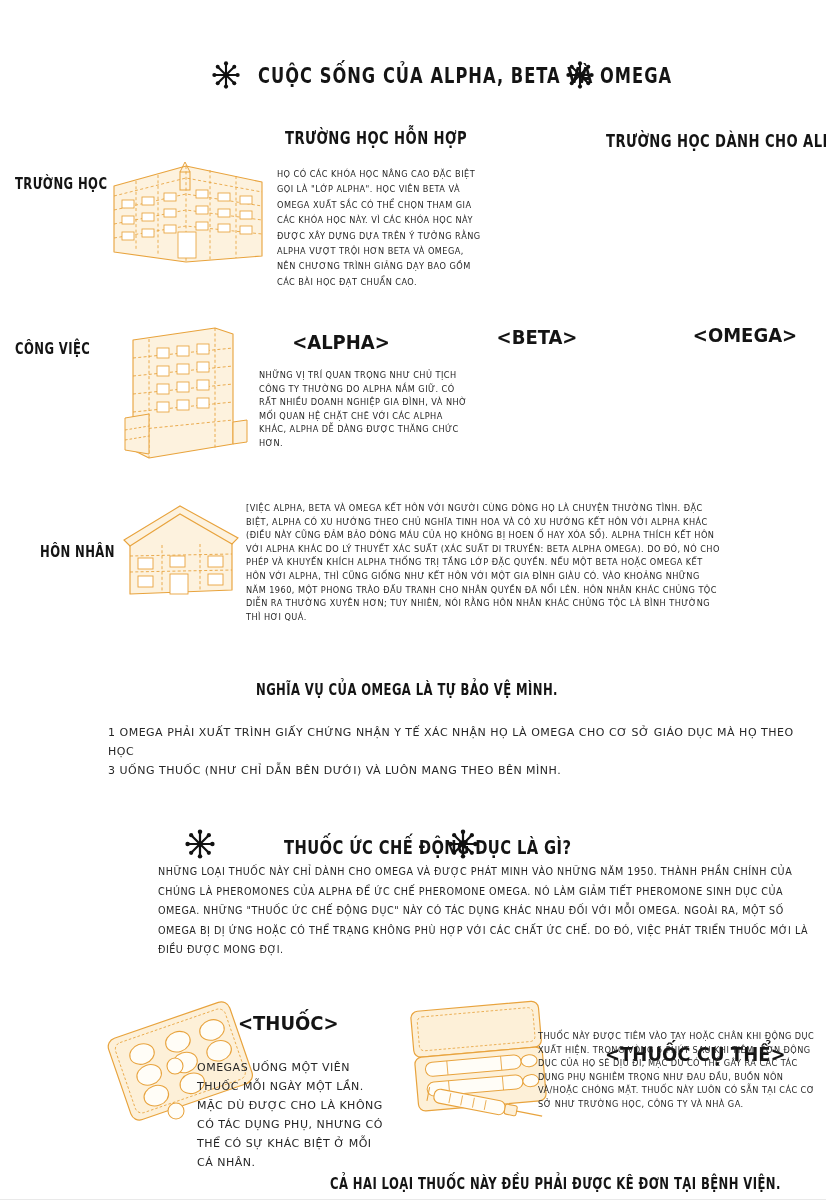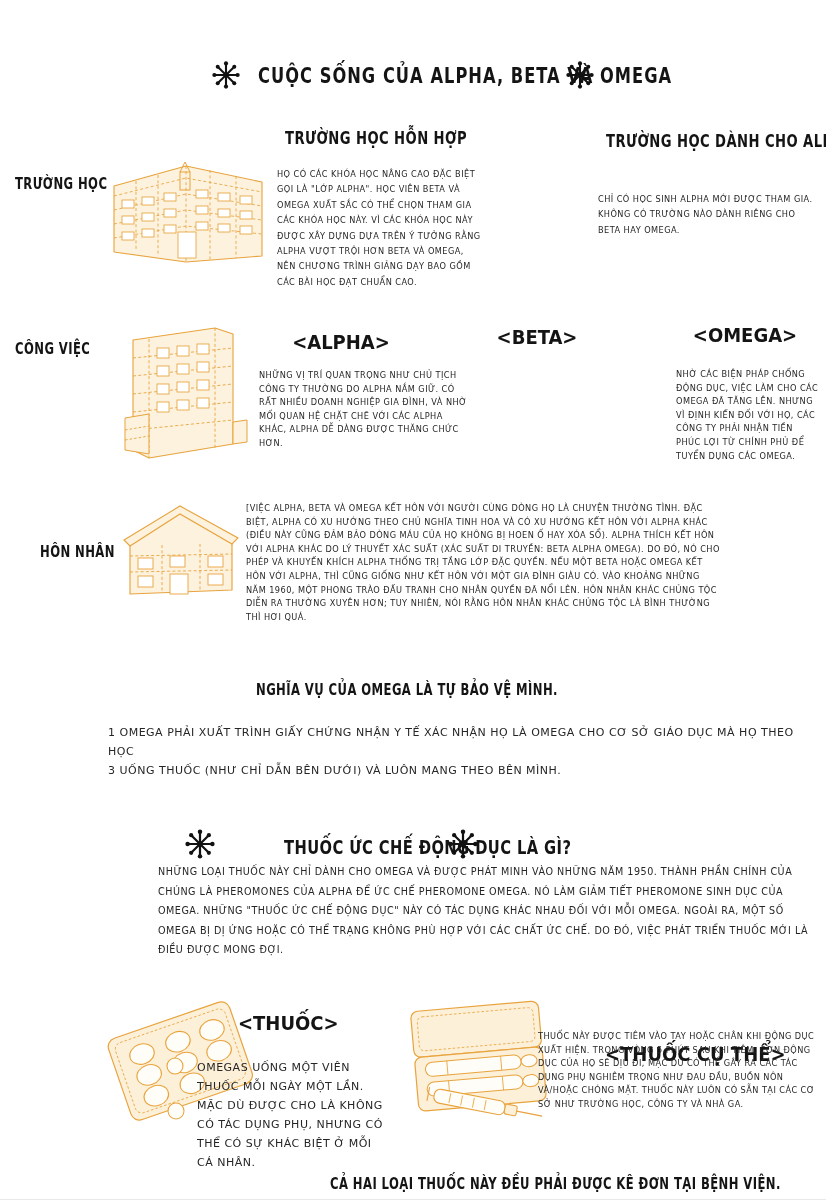--- a/index.html
+++ b/index.html
@@ -138,21 +138,20 @@
         <rect x="72" y="24" width="10" height="18"></rect>
         <path d="M72 24 L77 14 L82 24"></path>
       </g>
     </svg>
   </div>
 
   <div class="abs hd sec-h" style="left:285px;top:128px;">TRƯỜNG HỌC HỖN HỢP</div>
   <div class="abs bd" style="left:277px;top:167px;width:208px;">HỌ CÓ CÁC KHÓA HỌC NÂNG CAO ĐẶC BIỆT GỌI LÀ "LỚP ALPHA". HỌC VIÊN BETA VÀ OMEGA XUẤT SẮC CÓ THỂ CHỌN THAM GIA CÁC KHÓA HỌC NÀY. VÌ CÁC KHÓA HỌC NÀY ĐƯỢC XÂY DỰNG DỰA TRÊN Ý TƯỞNG RẰNG ALPHA VƯỢT TRỘI HƠN BETA VÀ OMEGA, NÊN CHƯƠNG TRÌNH GIẢNG DẠY BAO GỒM CÁC BÀI HỌC ĐẠT CHUẨN CAO.</div>
 
   <div class="abs hd sec-h" style="left:606px;top:131px;">TRƯỜNG HỌC DÀNH CHO ALPHA</div>
-  <div class="abs bd" style="left:598px;top:192px;width:215px;">CHỈ CÓ HỌC SINH ALPHA MỚI ĐƯỢC THAM GIA. KHÔNG CÓ TRƯỜNG NÀO DÀNH RIÊNG CHO BETA HAY OMEGA.</div>
 
   <div class="abs hd row-label" style="left:15px;top:340px;">CÔNG VIỆC</div>
 
   <div class="art" style="left:115px;top:318px;">
     <svg width="140" height="150" viewBox="0 0 140 150">
       <g fill="#fdf2de" stroke="#e8a33d" stroke-width="1.1" stroke-linejoin="round">
         <path d="M18 22 L100 10 L118 16 L118 126 L34 140 L18 132 Z"></path>
       </g>
       <g fill="none" stroke="#e8a33d" stroke-width="0.9" stroke-dasharray="3 2.3">
         <path d="M18 40 L118 30"></path>
@@ -187,21 +186,20 @@
       </g>
     </svg>
   </div>
 
   <div class="abs hd tag-h center" style="left:261px;top:330px;width:160px;transform:none;">&lt;ALPHA&gt;</div>
   <div class="abs bd lh13" style="left:259px;top:369px;width:212px;">NHỮNG VỊ TRÍ QUAN TRỌNG NHƯ CHỦ TỊCH CÔNG TY THƯỜNG DO ALPHA NẮM GIỮ. CÓ RẤT NHIỀU DOANH NGHIỆP GIA ĐÌNH, VÀ NHỜ MỐI QUAN HỆ CHẶT CHẼ VỚI CÁC ALPHA KHÁC, ALPHA DỄ DÀNG ĐƯỢC THĂNG CHỨC HƠN.</div>
 
   <div class="abs hd tag-h center" style="left:482px;top:325px;width:110px;transform:none;">&lt;BETA&gt;</div>
 
   <div class="abs hd tag-h center" style="left:680px;top:323px;width:130px;transform:none;">&lt;OMEGA&gt;</div>
-  <div class="abs bd lh13" style="left:676px;top:368px;width:143px;">NHỜ CÁC BIỆN PHÁP CHỐNG ĐỘNG DỤC, VIỆC LÀM CHO CÁC OMEGA ĐÃ TĂNG LÊN. NHƯNG VÌ ĐỊNH KIẾN ĐỐI VỚI HỌ, CÁC CÔNG TY PHẢI NHẬN TIỀN PHÚC LỢI TỪ CHÍNH PHỦ ĐỂ TUYỂN DỤNG CÁC OMEGA.</div>
 
   <div class="abs hd row-label" style="left:40px;top:543px;">HÔN NHÂN</div>
 
   <div class="art" style="left:118px;top:498px;">
     <svg width="125" height="105" viewBox="0 0 125 105">
       <g fill="#fdf2de" stroke="#e8a33d" stroke-width="1.15" stroke-linejoin="round">
         <path d="M12 40 L62 10 L114 38 L114 92 L12 96 Z"></path>
       </g>
       <g fill="#fdf2de" stroke="#e8a33d" stroke-width="1.1">
         <path d="M6 42 L62 8 L120 40 L114 46 L62 16 L12 48 Z"></path>

